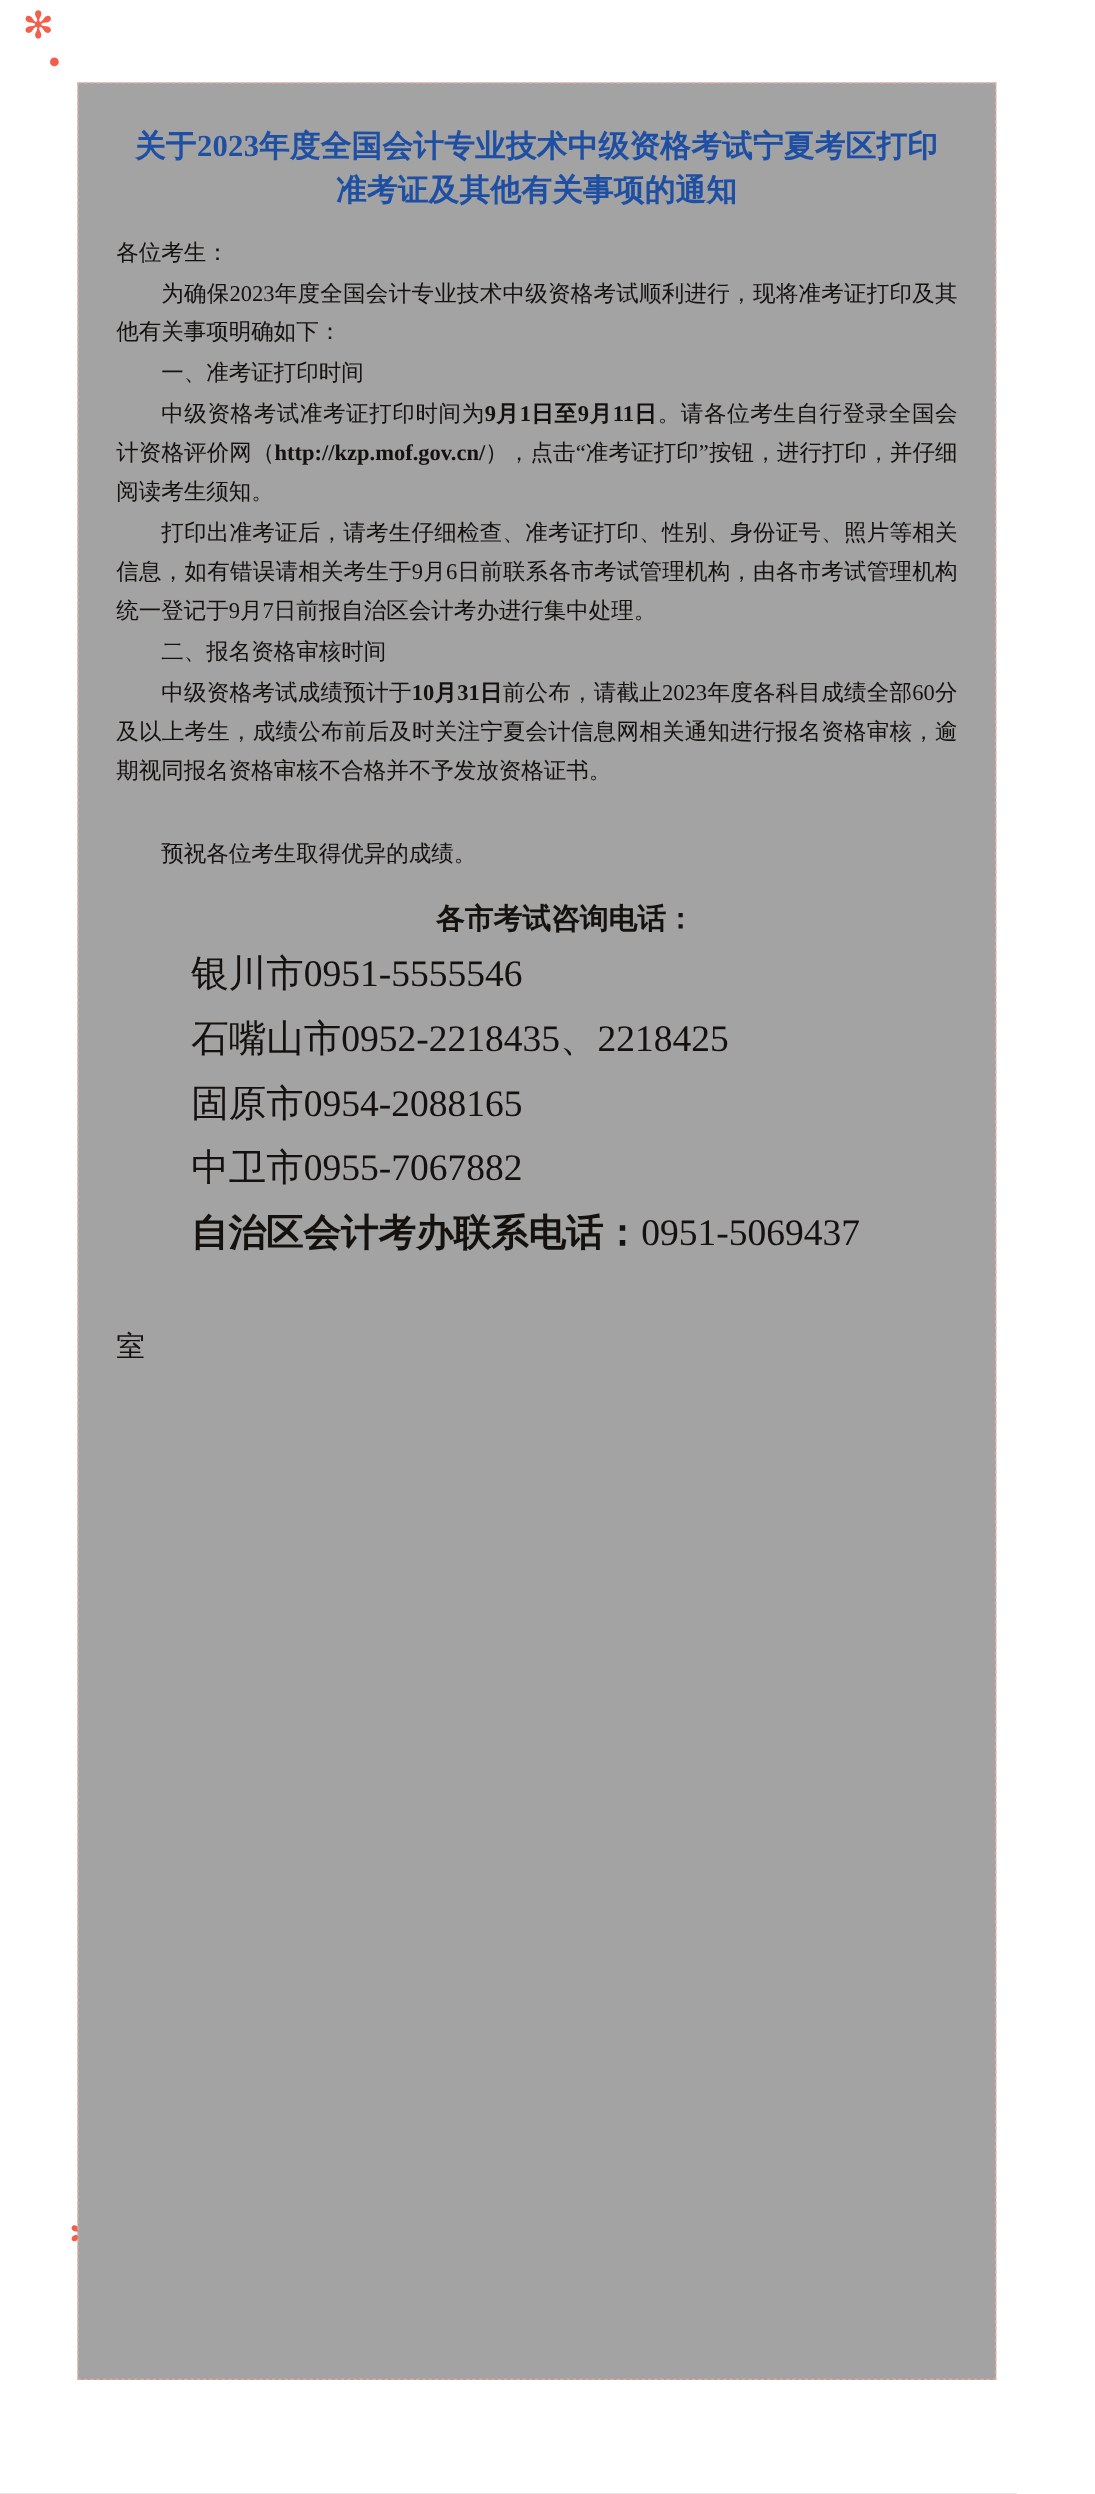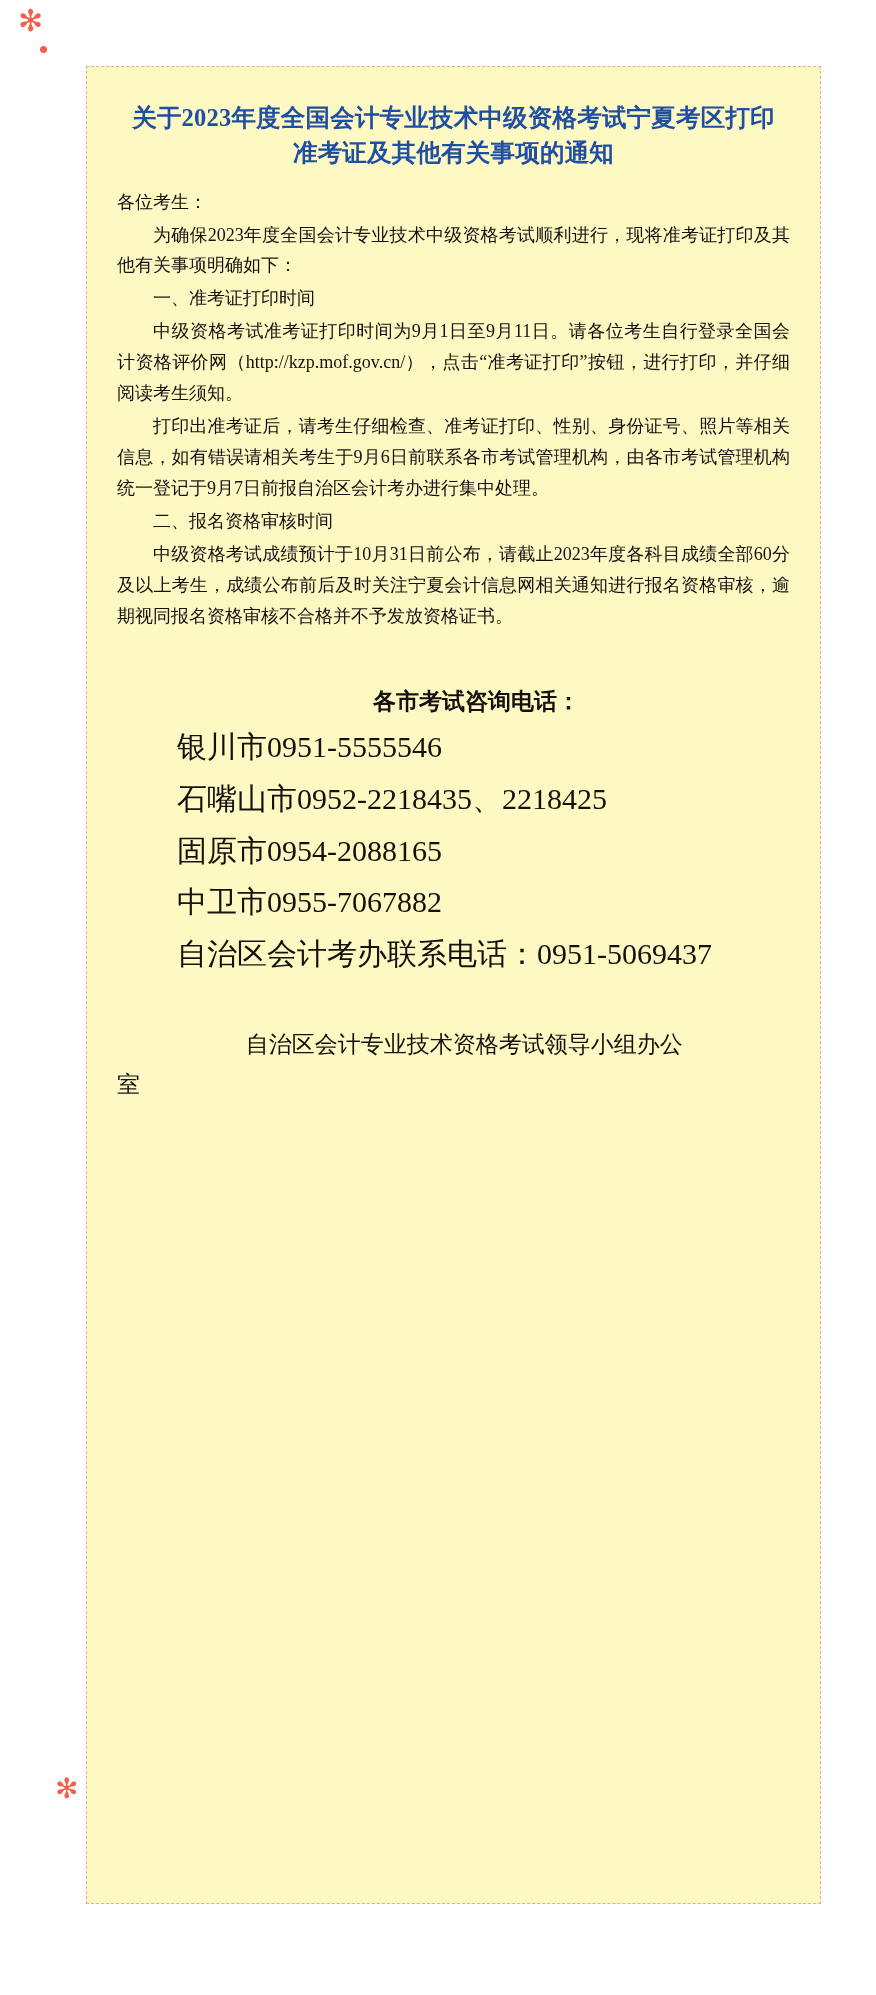--- a/index.html
+++ b/index.html
@@ -38,27 +38,27 @@
   }
   .petal-bottom-left {
     left: 55px;
     top: 1775px;
     font-size: 28px;
   }
 
   
   .doc-frame {
     position: absolute;
-    left: 86px;
+    left: 62px;
     top: 66px;
     width: 735px;
     height: 1838px;
     border: 1px dashed #e4a9a0;
     box-sizing: border-box;
-    background: #fef9c3;
+    background: #a3a3a3;
   }
 
   .doc-inner {
     padding: 24px 30px 20px 30px;
     box-sizing: border-box;
   }
 
   
   .doc-title {
     color: #1f4fa3;
@@ -76,21 +76,21 @@
     line-height: 1.72;
     color: #14110f;
     margin: 0 0 2px 0;
     text-align: justify;
     text-justify: inter-ideograph;
   }
   .p.indent {
     text-indent: 2em;
   }
   .b {
-    font-weight: normal;
+    font-weight: bold;
   }
   .mono-ish {
     font-family: "Liberation Serif", "DejaVu Serif", serif;
   }
   .spacer-sm { height: 14px; }
   .spacer-md { height: 34px; }
   .spacer-lg { height: 46px; }
 
   .phone-head {
     font-size: 23px;
@@ -143,31 +143,31 @@
     <p class="p indent">打印出准考证后，请考生仔细检查、准考证打印、性别、身份证号、照片等相关信息，如有错误请相关考生于9月6日前联系各市考试管理机构，由各市考试管理机构统一登记于9月7日前报自治区会计考办进行集中处理。</p>
 
     <p class="p indent">二、报名资格审核时间</p>
 
     <p class="p indent">
       <span>中级资格考试成绩预计于</span><span class="b">10月31日</span><span>前公布，请截止2023年度各科目成绩全部60分及以上考生，成绩公布前后及时关注宁夏会计信息网相关通知进行报名资格审核，逾期视同报名资格审核不合格并不予发放资格证书。</span>
     </p>
 
     <div class="spacer-md"></div>
 
+    <p class="p indent">预祝各位考生取得优异的成绩。</p>
 
     <div class="spacer-sm"></div>
 
     <p class="phone-head">各市考试咨询电话：</p>
     <p class="phone-line">银川市0951-5555546</p>
     <p class="phone-line">石嘴山市0952-2218435、2218425</p>
     <p class="phone-line">固原市0954-2088165</p>
     <p class="phone-line">中卫市0955-7067882</p>
     <p class="phone-line">
       <span class="b">自治区会计考办联系电话：</span><span>0951-5069437</span>
     </p>
 
     <div class="spacer-lg"></div>
 
-    <p class="sign-line sign-indent">自治区会计专业技术资格考试领导小组办公</p>
     <p class="sign-line">室</p>
 
   </div>
 </div>
 
 </body></html>

